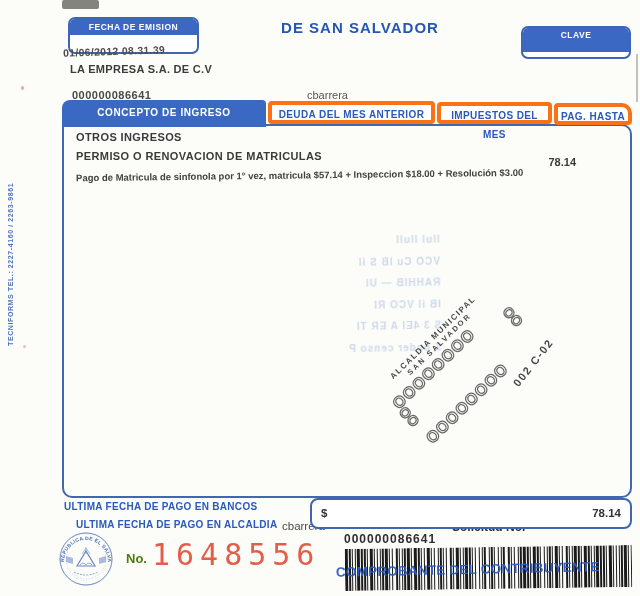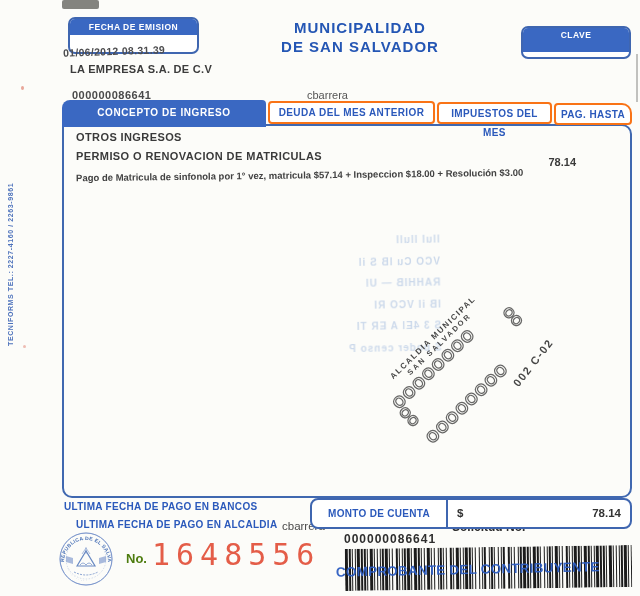--- a/index.html
+++ b/index.html
@@ -49,21 +49,21 @@
 
   .clipped-num { left:72px; top:89px; font-size:11px; font-weight:600; color:#4a4a4a; letter-spacing:.5px; z-index:1; }
   .clipped-user { left:307px; top:89px; font-size:11px; color:#555; z-index:1; }
 
   
   .col-concepto {
     left:62px; top:100px; width:204px; height:27px; background:#3a68c2; z-index:2;
     border-radius:8px 4px 0 0; color:#fff; font-weight:700; font-size:10px;
     letter-spacing:.6px; text-align:center; line-height:25px;
   }
-  .col { background:#fff; border:2px solid #f97316; border-radius:4px; z-index:2;
+  .col { background:#fff; border:4px solid #f97316; border-radius:4px; z-index:2;
     color:#2b59bb; font-weight:700; font-size:10px; letter-spacing:.4px; text-align:center; }
   .col-deuda { left:268px; top:101px; width:167px; height:23px; line-height:20px; }
   .col-impuestos { left:437px; top:102px; width:115px; height:22px; line-height:19px; }
   .col-pag { left:554px; top:103px; width:78px; height:22px; line-height:19px; border-radius:4px 10px 4px 4px; }
 
   .main-box {
     left:62px; top:124px; width:570px; height:374px;
     border:2px solid #4068b0; border-radius:0 10px 10px 10px; background:transparent;
   }
 
@@ -143,21 +143,20 @@
   <div class="abs red-dot2"></div>
 
   <div class="abs printer">TECNIFORMS  TEL.: 2227-4160 / 2263-9861</div>
 
   <div class="abs hbox fecha-box">
     <div class="bar">FECHA DE EMISION</div>
   </div>
   <div class="abs fecha-value">01/06/2012 08.31.39</div>
 
   <div class="abs title">
-    <div>MUNICIPALIDAD</div>
     <div>DE SAN SALVADOR</div>
   </div>
 
   <div class="abs hbox clave-box">
     <div class="bar">CLAVE</div>
     <div></div>
   </div>
 
   <div class="abs empresa">LA EMPRESA S.A. DE C.V</div>
 
@@ -197,21 +196,20 @@
       <div class="hollow right">OO</div>
     </div>
     <div class="code">002 C-02</div>
   </div>
 
   <div class="abs f-bancos">ULTIMA FECHA DE PAGO EN BANCOS</div>
   <div class="abs f-alcaldia">ULTIMA FECHA DE PAGO EN ALCALDIA</div>
   <div class="abs f-user">cbarrera</div>
 
   <div class="abs monto-box">
-    <div class="monto-label">MONTO DE CUENTA</div>
     <div class="monto-value-cell">
       <span class="cur">$</span>
       <span class="val">78.14</span>
     </div>
   </div>
 
   <div class="abs f-cuenta">000000086641</div>
   <div class="abs f-solicitud">Solicitud No.</div>
 
   <svg class="abs seal" viewBox="0 0 64 64" xmlns="http://www.w3.org/2000/svg">

